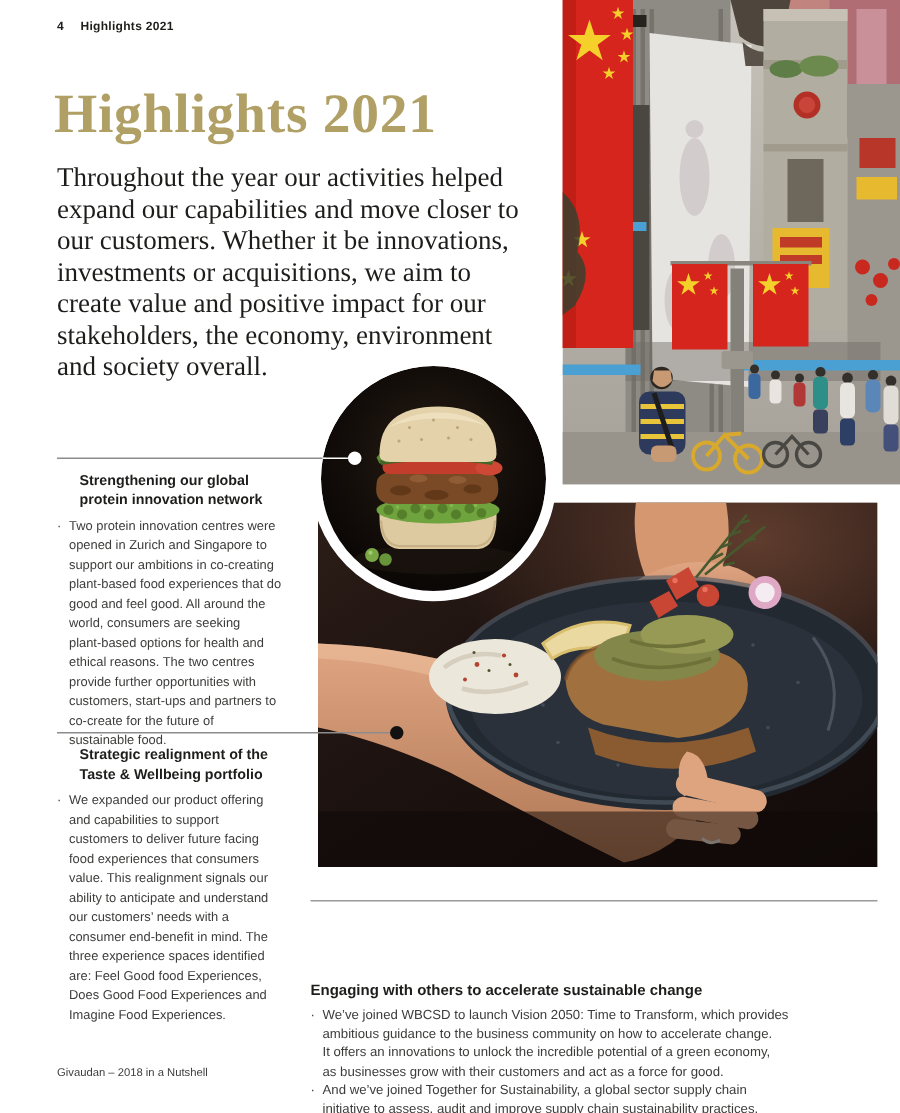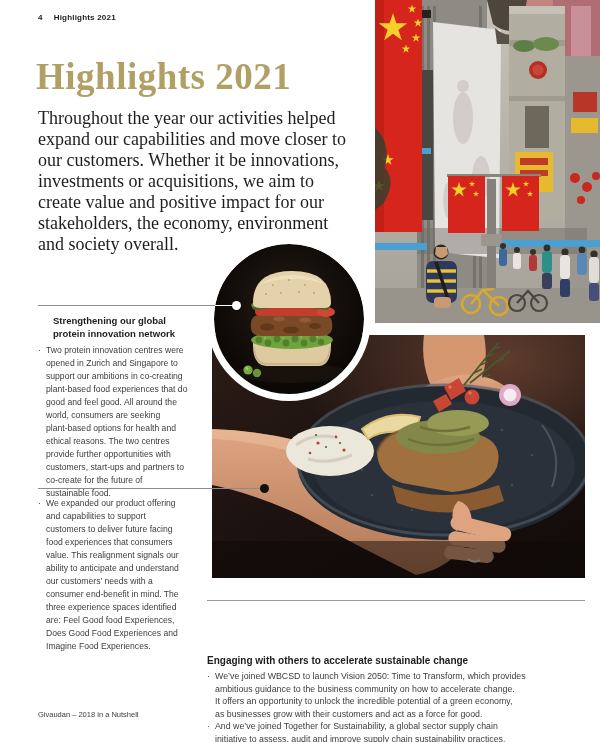--- a/index.html
+++ b/index.html
@@ -407,20 +407,22 @@
 co-create for the future of
 sustainable food.</div>
       </div>
     </div>
   </div>
 
   <div class="abs rule" style="top:488px;left:38px;width:224px;"></div>
   <div class="abs dot dot-black" style="top:484px;left:260px;"></div>
 
   <div class="abs colsec" style="top:497px;">
+    <h3>Strategic realignment of the
+Taste &amp; Wellbeing portfolio</h3>
     <div class="bullets">
       <div class="bullet">
         <span class="mk">·</span>
         <div class="bt">We expanded our product offering
 and capabilities to support
 customers to deliver future facing
 food experiences that consumers
 value. This realignment signals our
 ability to anticipate and understand
 our customers’ needs with a
@@ -434,21 +436,21 @@
   </div>
 
   <div class="abs rule-light" style="top:600px;left:207px;width:378px;"></div>
   <div class="abs widesec" style="top:607px;">
     <h3>Engaging with others to accelerate sustainable change</h3>
     <div class="bullets">
       <div class="bullet">
         <span class="mk">·</span>
         <div class="bt">We’ve joined WBCSD to launch Vision 2050: Time to Transform, which provides
 ambitious guidance to the business community on how to accelerate change.
-It offers an opportunity to unlock the incredible potential of a green economy,
+It offers an innovations to unlock the incredible potential of a green economy,
 as businesses grow with their customers and act as a force for good.</div>
       </div>
       <div class="bullet">
         <span class="mk">·</span>
         <div class="bt">And we’ve joined Together for Sustainability, a global sector supply chain
 initiative to assess, audit and improve supply chain sustainability practices.</div>
       </div>
     </div>
   </div>
 

